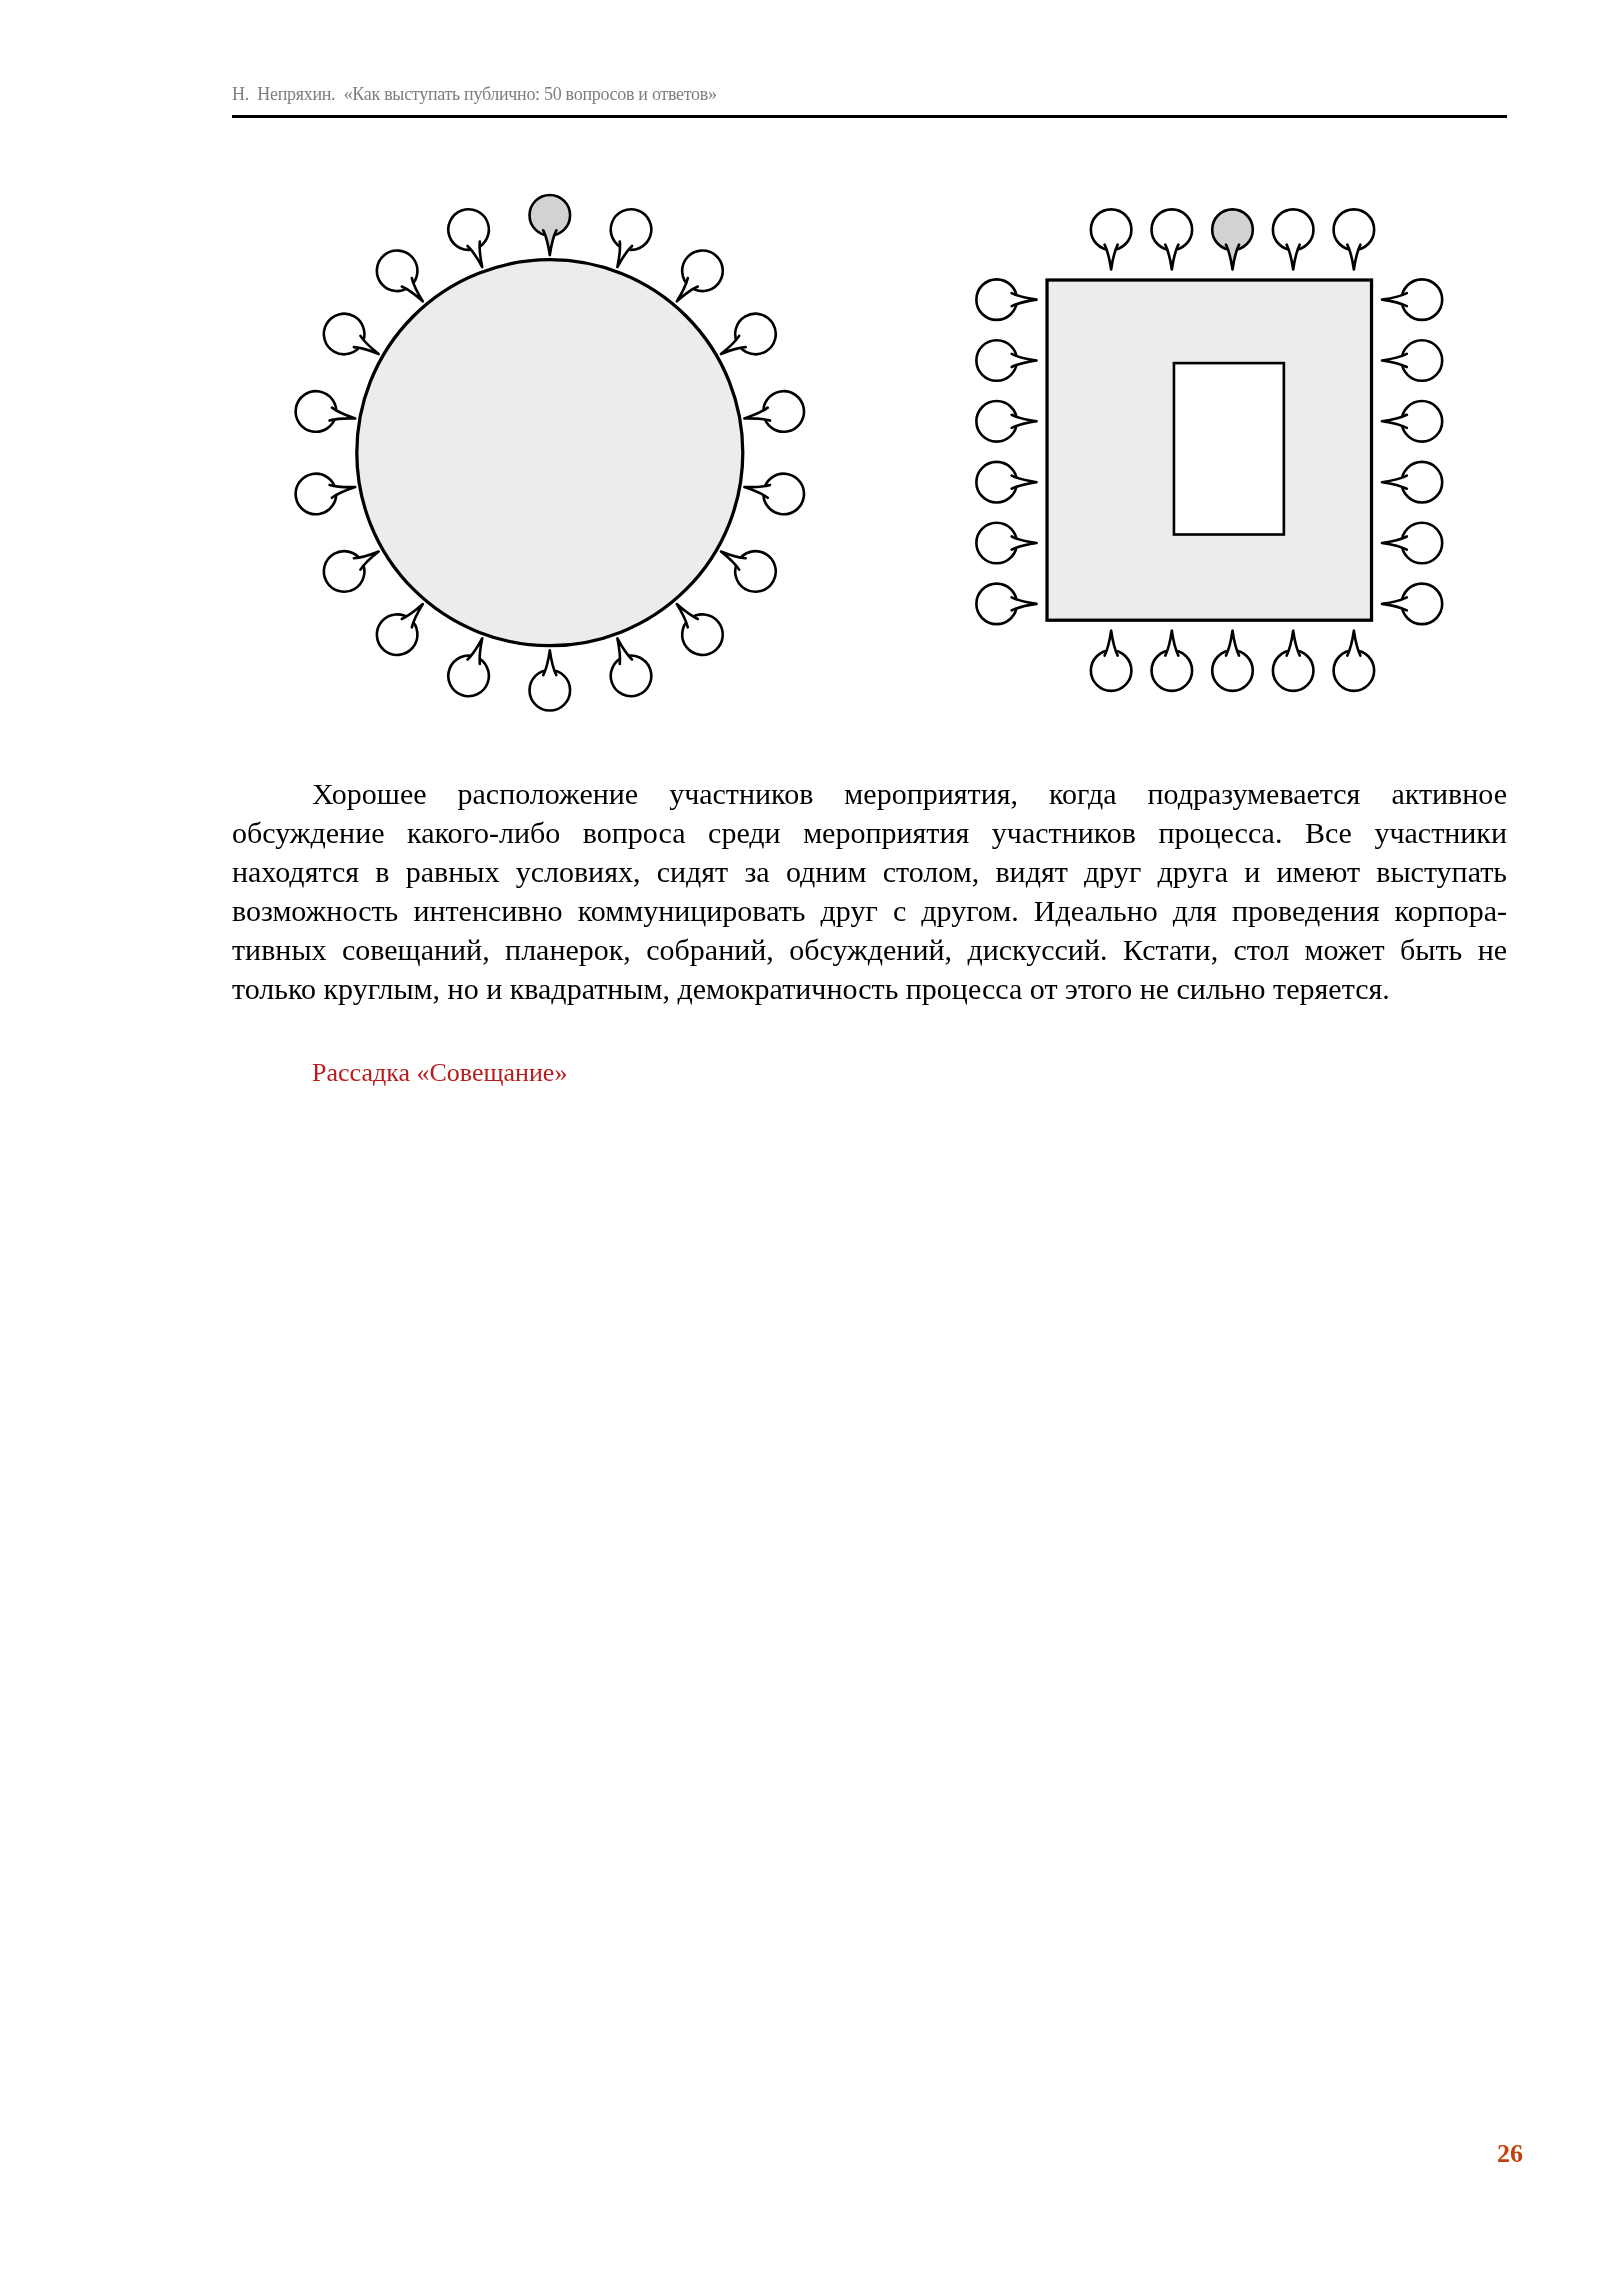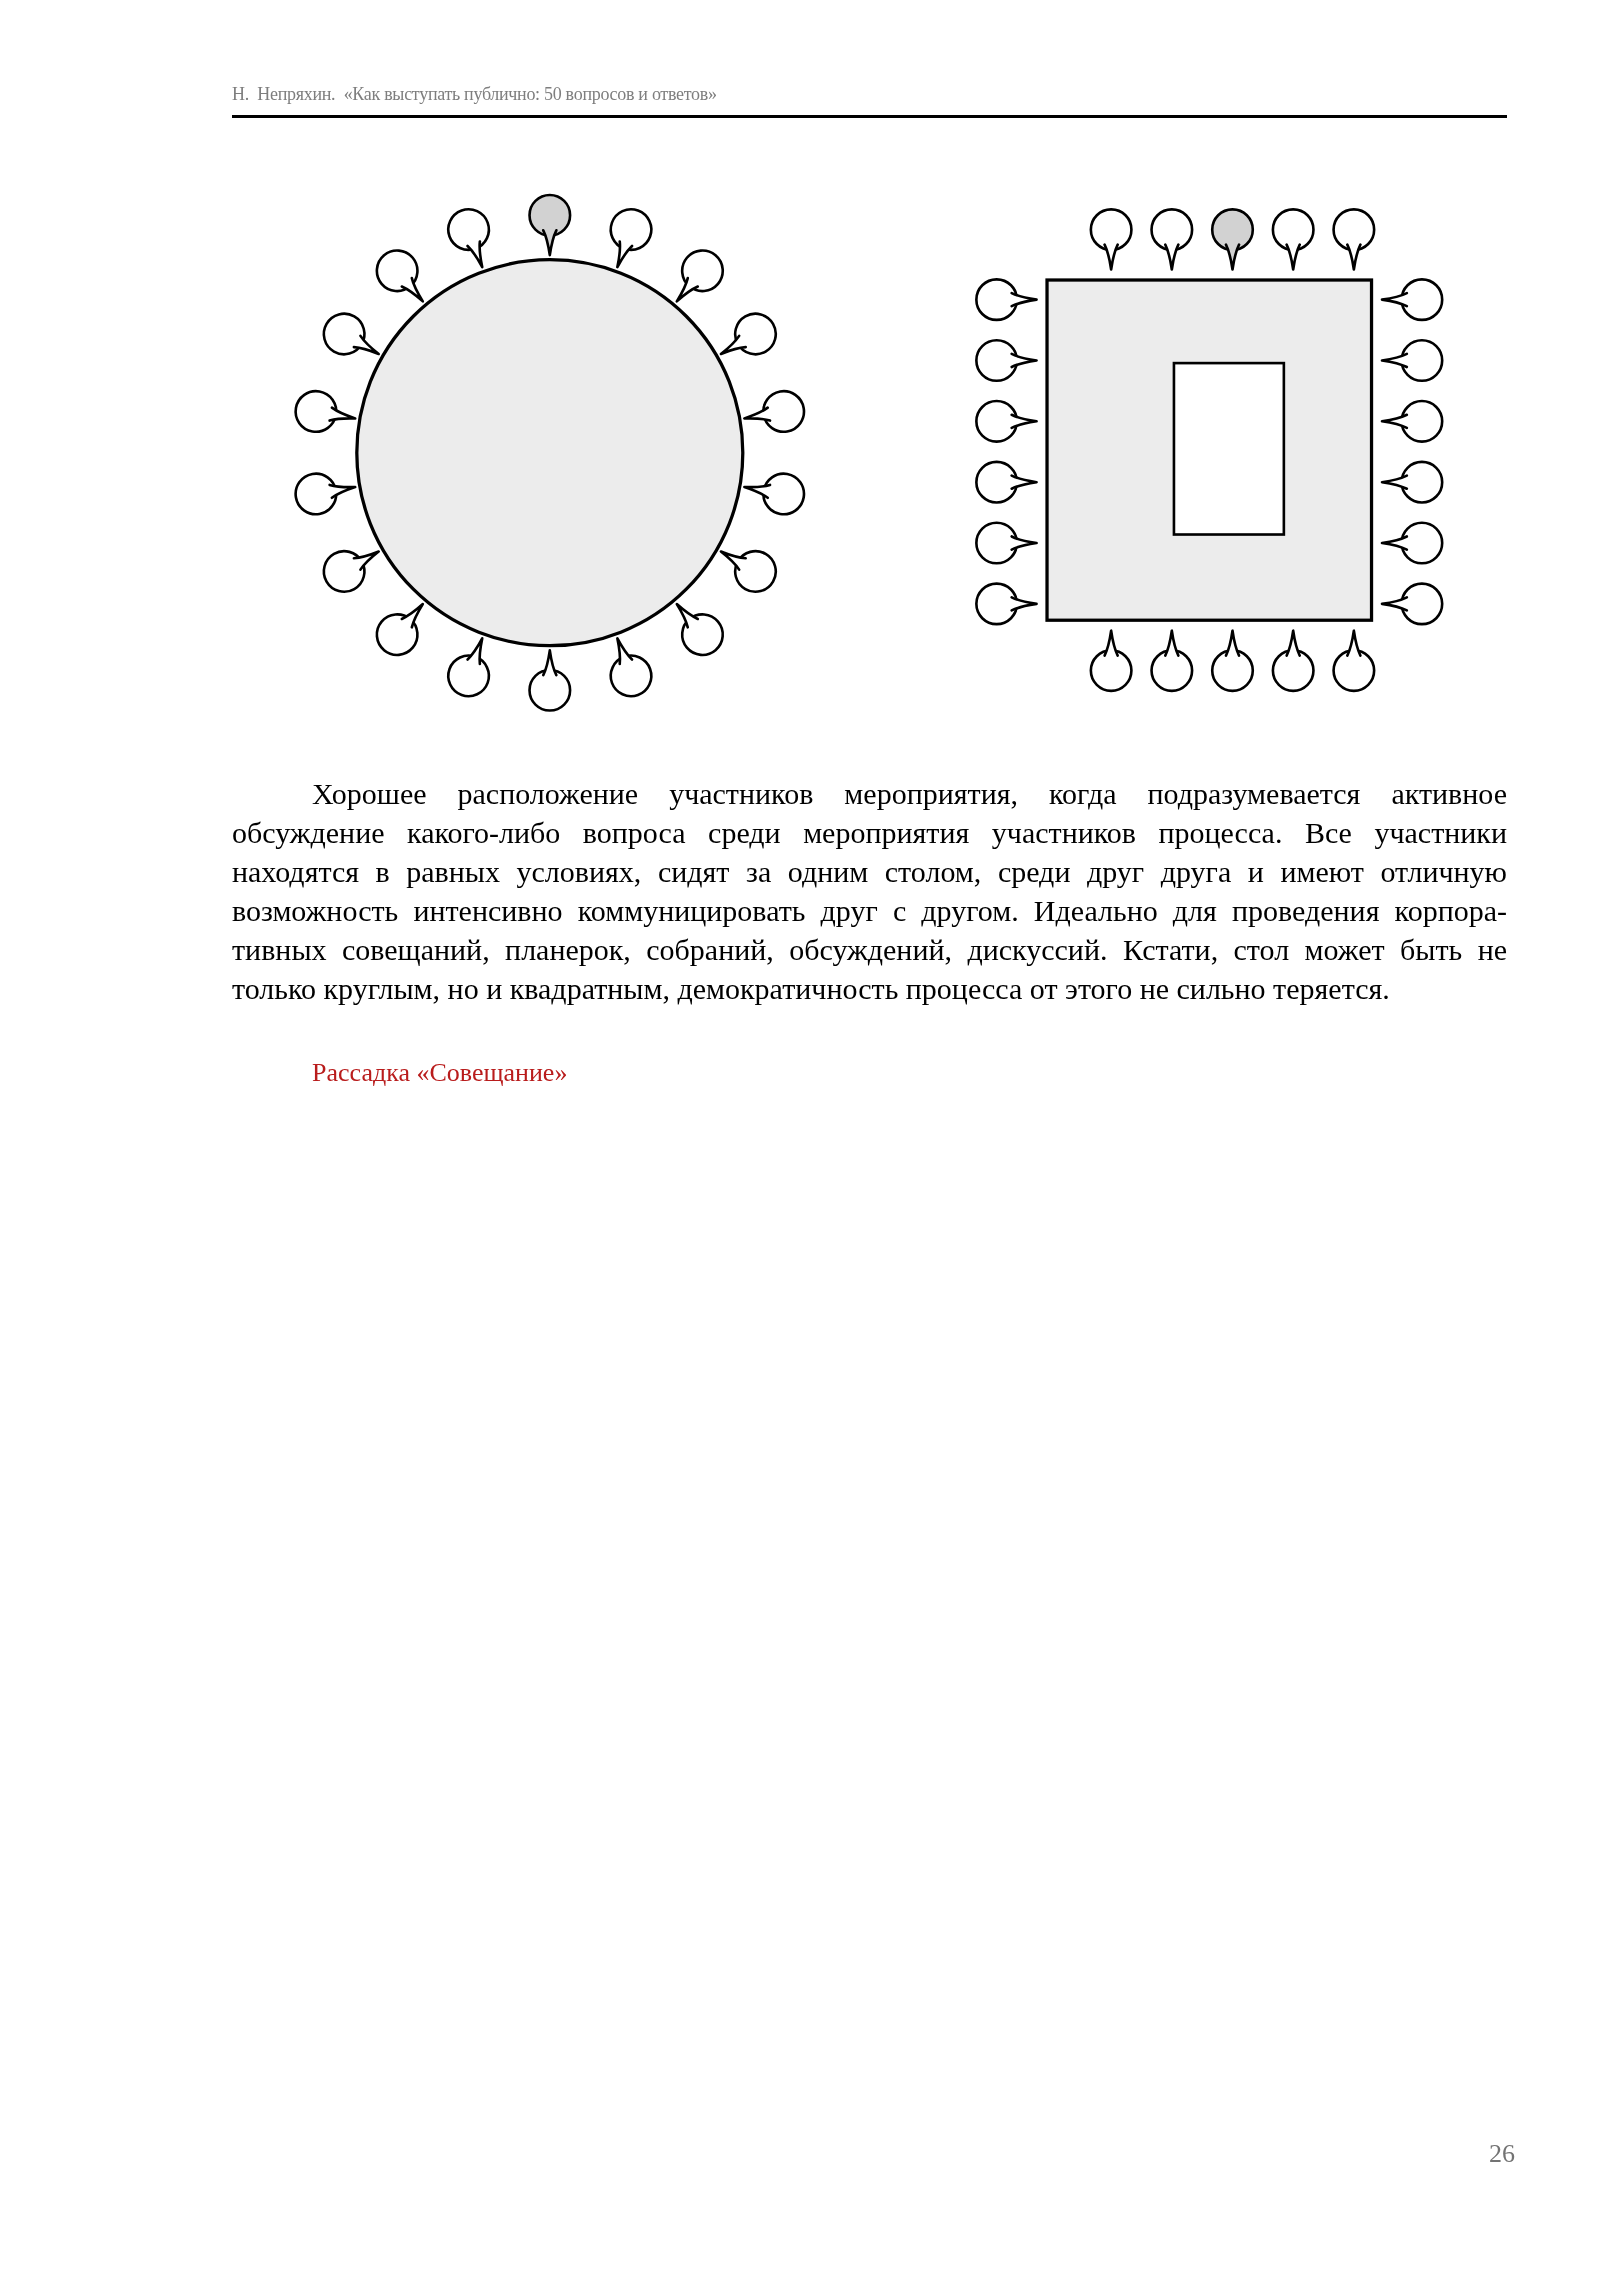--- a/index.html
+++ b/index.html
@@ -20,21 +20,21 @@
     position:absolute;left:232px;top:774px;width:1275px;
     font-size:30px;line-height:39px;
   }
   .para-line{text-align:justify;text-align-last:justify;}
   .para-line.first{text-indent:80px;}
   .para-line.last{text-align:left;text-align-last:auto;}
   .caption{
     position:absolute;left:312px;top:1057px;font-size:26px;line-height:31px;color:#b91c1c;
   }
   .page-number{
-    position:absolute;right:108px;top:2138px;font-size:26px;line-height:31px;color:#737373;
+    position:absolute;right:100px;top:2138px;font-size:26px;line-height:31px;color:#c2410c;font-weight:bold;
   }
 </style>
 </head>
 <body>
 
 <div class="header-title">Н.  Непряхин.  «Как выступать публично: 50 вопросов и ответов»</div>
 <div class="header-rule"></div>
 
 <svg id="diagrams" width="1623" height="772" viewBox="0 0 2480 1180" aria-hidden="true">
     <g>
@@ -202,21 +202,21 @@
         <path d="M -10,23 C -5,33 -3,40 0,61 C 3,40 5,33 10,23" fill="#ffffff" stroke="#000000" stroke-width="4" stroke-linejoin="round" stroke-linecap="round"></path>
       </g>
       <rect x="1600" y="428" width="496" height="520" fill="#ececec" stroke="#000000" stroke-width="5"></rect>
       <rect x="1794" y="555" width="168" height="262" fill="#ffffff" stroke="#000000" stroke-width="4"></rect>
     </g>
   </svg>
 
 <div class="paragraph">
   <div class="para-line first">Хорошее расположение участников мероприятия, когда подразумевается активное</div>
   <div class="para-line">обсуждение какого-либо вопроса среди мероприятия участников процесса. Все участники</div>
-  <div class="para-line">находятся в равных условиях, сидят за одним столом, среди друг друга и имеют отличную</div>
+  <div class="para-line">находятся в равных условиях, сидят за одним столом, видят друг друга и имеют выступать</div>
   <div class="para-line">возможность интенсивно коммуницировать друг с другом. Идеально для проведения корпора-</div>
   <div class="para-line">тивных совещаний, планерок, собраний, обсуждений, дискуссий. Кстати, стол может быть не</div>
   <div class="para-line last">только круглым, но и квадратным, демократичность процесса от этого не сильно теряется.</div>
 </div>
 
 <div class="caption">Рассадка «Совещание»</div>
 <div class="page-number">26</div>
 
 
 </body></html>

